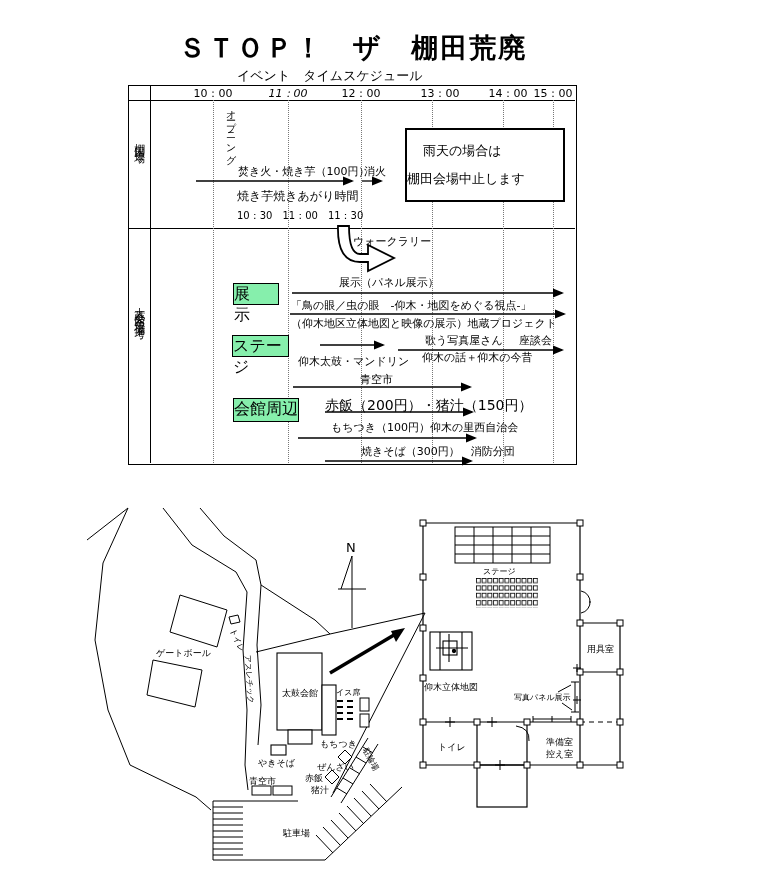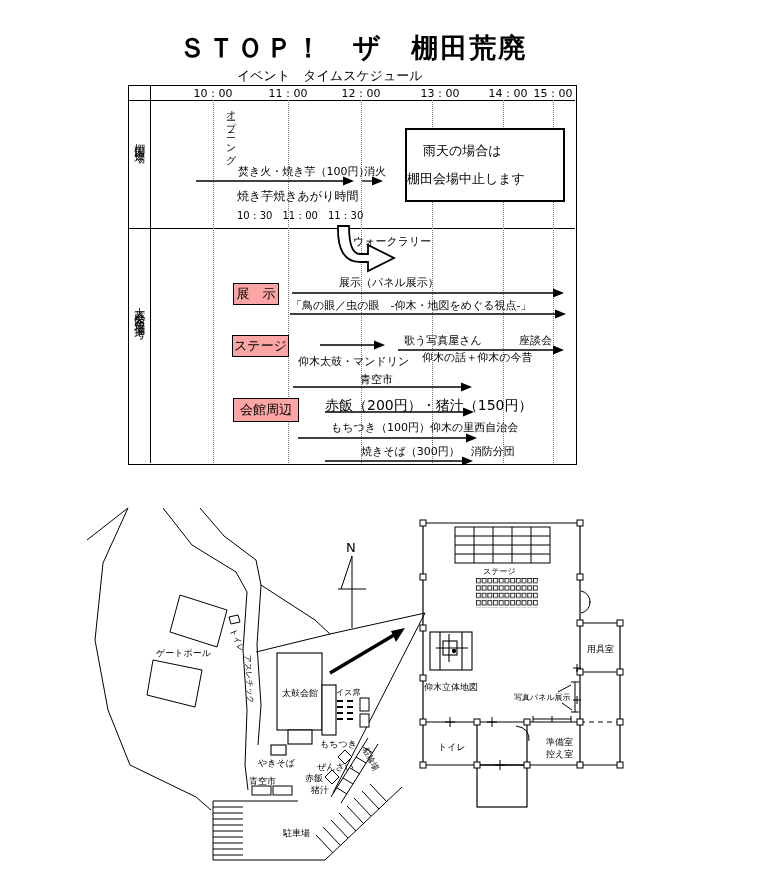--- a/index.html
+++ b/index.html
@@ -3,22 +3,22 @@
 <meta charset="utf-8">
 <style>
   html,body{margin:0;padding:0;background:#fff;}
   .page{position:relative;width:765px;height:886px;background:#fff;color:#000;
         font-family:"DejaVu Sans",sans-serif;overflow:hidden;}
   .t{position:absolute;font-size:11px;line-height:1.15;white-space:nowrap;}
   .vt{writing-mode:vertical-rl;text-orientation:upright;}
   .hline{position:absolute;background:#000;height:1px;}
   .vline{position:absolute;background:#000;width:1px;}
   .dotline{position:absolute;width:0;border-left:1px dotted #777;}
-  .box{position:absolute;border:1px solid #000;background:#fca5a5;display:flex;
-       align-items:center;justify-content:center;font-size:13px;}
+  .box{position:absolute;border:1px solid #000;background:#86efac;display:flex;
+       align-items:flex-start;justify-content:center;font-size:16px;}
   .frame{position:absolute;border:1px solid #000;}
   .rainbox{position:absolute;border:2px solid #000;background:#fff;font-size:13px;
        display:flex;flex-direction:column;justify-content:center;gap:13px;}
   svg{position:absolute;overflow:visible;}
   svg text{font-family:"DejaVu Sans",sans-serif;fill:#000;}
 </style>
 </head>
 <body>
 
 <div class="page">
@@ -32,21 +32,21 @@
   <div class="vline" style="left:150px;top:85px;height:378px;"></div>
 
   <div class="dotline" style="left:213px;top:100px;height:363px;"></div>
   <div class="dotline" style="left:288px;top:100px;height:363px;"></div>
   <div class="dotline" style="left:361px;top:100px;height:363px;"></div>
   <div class="dotline" style="left:432px;top:100px;height:363px;"></div>
   <div class="dotline" style="left:503px;top:100px;height:363px;"></div>
   <div class="dotline" style="left:553px;top:100px;height:363px;"></div>
 
   <div class="t" style="left:213px;top:88px;transform:translateX(-50%);font-size:11px;">10：00</div>
-  <div class="t" style="left:288px;top:88px;transform:translateX(-50%);font-size:11px;">11：00</div>
+  <div class="t" style="left:288px;top:88px;transform:translateX(-50%);font-size:11px;font-style:italic;">11：00</div>
   <div class="t" style="left:361px;top:88px;transform:translateX(-50%);font-size:11px;">12：00</div>
   <div class="t" style="left:440px;top:88px;transform:translateX(-50%);font-size:11px;">13：00</div>
   <div class="t" style="left:508px;top:88px;transform:translateX(-50%);font-size:11px;">14：00</div>
   <div class="t" style="left:553px;top:88px;transform:translateX(-50%);font-size:11px;">15：00</div>
 
   <div class="t vt" style="left:132px;top:135px;font-size:11px;letter-spacing:3px;">棚田会場</div>
   <div class="t vt" style="left:225px;top:103px;font-size:10px;">オープニング</div>
   <div class="t" style="left:238px;top:166px;font-size:11px;">焚き火・焼き芋（100円）</div>
   <div class="t" style="left:364px;top:166px;font-size:11px;text-align:right;">消火</div>
   <div class="t" style="left:237px;top:190px;font-size:12px;">焼き芋焼きあがり時間</div>
@@ -57,24 +57,25 @@
     <div class="t" style="position:static;padding-left:0;font-size:13px;">棚田会場中止します</div>
   </div>
 
   <div class="t vt" style="left:132px;top:298px;font-size:11px;letter-spacing:3px;">太鼓会館会場備考</div>
   <div class="t" style="left:353px;top:236px;font-size:11px;">ウォークラリー</div>
   <div class="t" style="left:339px;top:277px;font-size:11px;">展示（パネル展示）</div>
   <div class="box" style="left:233px;top:283px;width:44px;height:20px;">
       <span>展　示</span>
     </div>
   <div class="t" style="left:291px;top:300px;font-size:11px;">「鳥の眼／虫の眼　-仰木・地図をめぐる視点-」</div>
+  <div class="t" style="left:291px;top:318px;font-size:11px;">（仰木地区立体地図と映像の展示）地蔵プロジェクト</div>
   <div class="box" style="left:232px;top:335px;width:55px;height:20px;">
       <span>ステージ</span>
     </div>
-  <div class="t" style="left:404px;top:335px;font-size:11px;">歌う写真屋さん</div>
+  <div class="t" style="left:425px;top:335px;font-size:11px;">歌う写真屋さん</div>
   <div class="t" style="left:519px;top:335px;font-size:11px;">座談会</div>
   <div class="t" style="left:422px;top:352px;font-size:11px;">仰木の話＋仰木の今昔</div>
   <div class="t" style="left:298px;top:356px;font-size:11px;">仰木太鼓・マンドリン</div>
   <div class="t" style="left:360px;top:374px;font-size:11px;">青空市</div>
   <div class="box" style="left:233px;top:398px;width:64px;height:22px;">
       <span>会館周辺</span>
     </div>
   <div class="t" style="left:325px;top:397px;font-size:14px;">赤飯（200円）・猪汁（150円）</div>
   <div class="t" style="left:331px;top:422px;font-size:11px;">もちつき（100円）仰木の里西自治会</div>
   <div class="t" style="left:361px;top:446px;font-size:11px;">焼きそば（300円）　消防分団</div>

